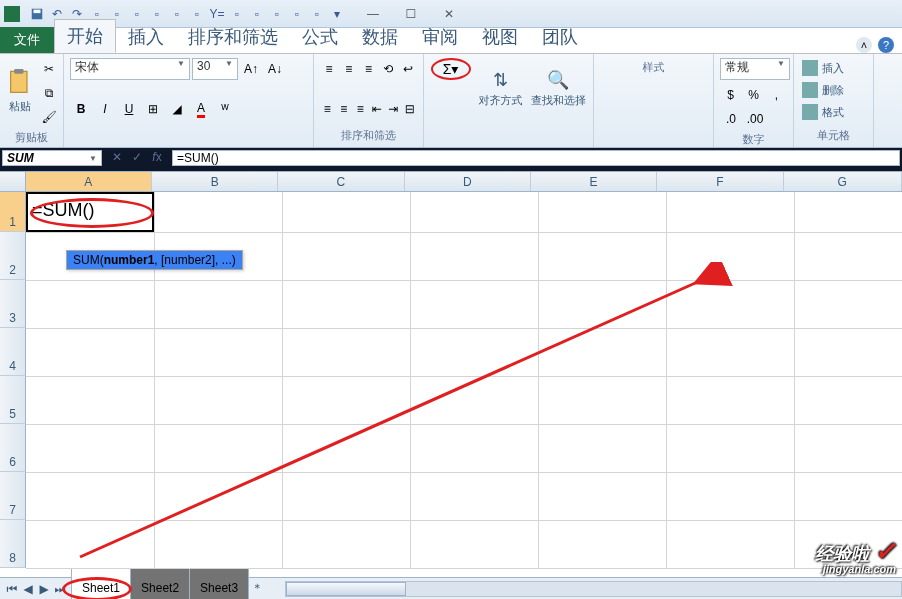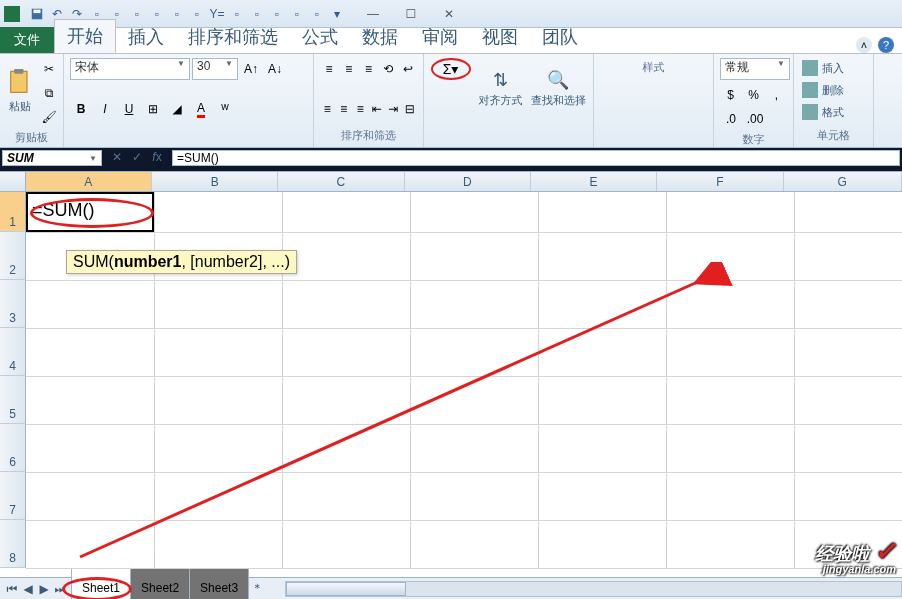--- a/index.html
+++ b/index.html
@@ -58,21 +58,21 @@
 .grid-body { display:flex; }
 .rowhdrs { width:26px; }
 .rowhdr { height:48px; border-bottom:1px solid #c0cedd; border-right:1px solid #9db4ca; background:linear-gradient(90deg,#f0f4f8,#dce6ef); display:flex; align-items:flex-end; justify-content:center; padding-bottom:2px; color:#3a5a7a; }
 .rowhdr.r1 { height:40px; }
 .rowhdr.active { background:#f9d08b; }
 .cells { position:relative; flex:1; }
 .gridline-v { position:absolute; top:0; bottom:0; width:1px; background:#d4d4d4; }
 .gridline-h { position:absolute; left:0; right:0; height:1px; background:#d4d4d4; }
 .active-cell { position:absolute; border:2px solid #000; background:#fff; }
 .cell-text { position:absolute; font-size:18px; padding:4px 6px; }
-.tooltip { position:absolute; background:#fef9c3; border:1px solid #aca899; padding:2px 6px; font-size:16px; box-shadow:1px 1px 3px rgba(0,0,0,.2); }
+.tooltip { position:absolute; background:#3b82f6; border:1px solid #aca899; padding:2px 6px; font-size:12px; box-shadow:1px 1px 3px rgba(0,0,0,.2); }
 .tooltip b { font-weight:bold; }
 .red-ellipse { position:absolute; border:3px solid #e02020; border-radius:50%; pointer-events:none; }
 
 
 .arrow-svg { position:absolute; pointer-events:none; }
 
 
 .sheettabs { position:absolute; bottom:0; left:0; right:0; height:22px; background:#e8eef5; border-top:1px solid #a0b4c8; display:flex; align-items:center; }
 .nav-btns { display:flex; gap:0; padding:0 4px; }
 .nav-btn { width:16px; height:16px; display:flex; align-items:center; justify-content:center; cursor:pointer; color:#3a5a7a; }

